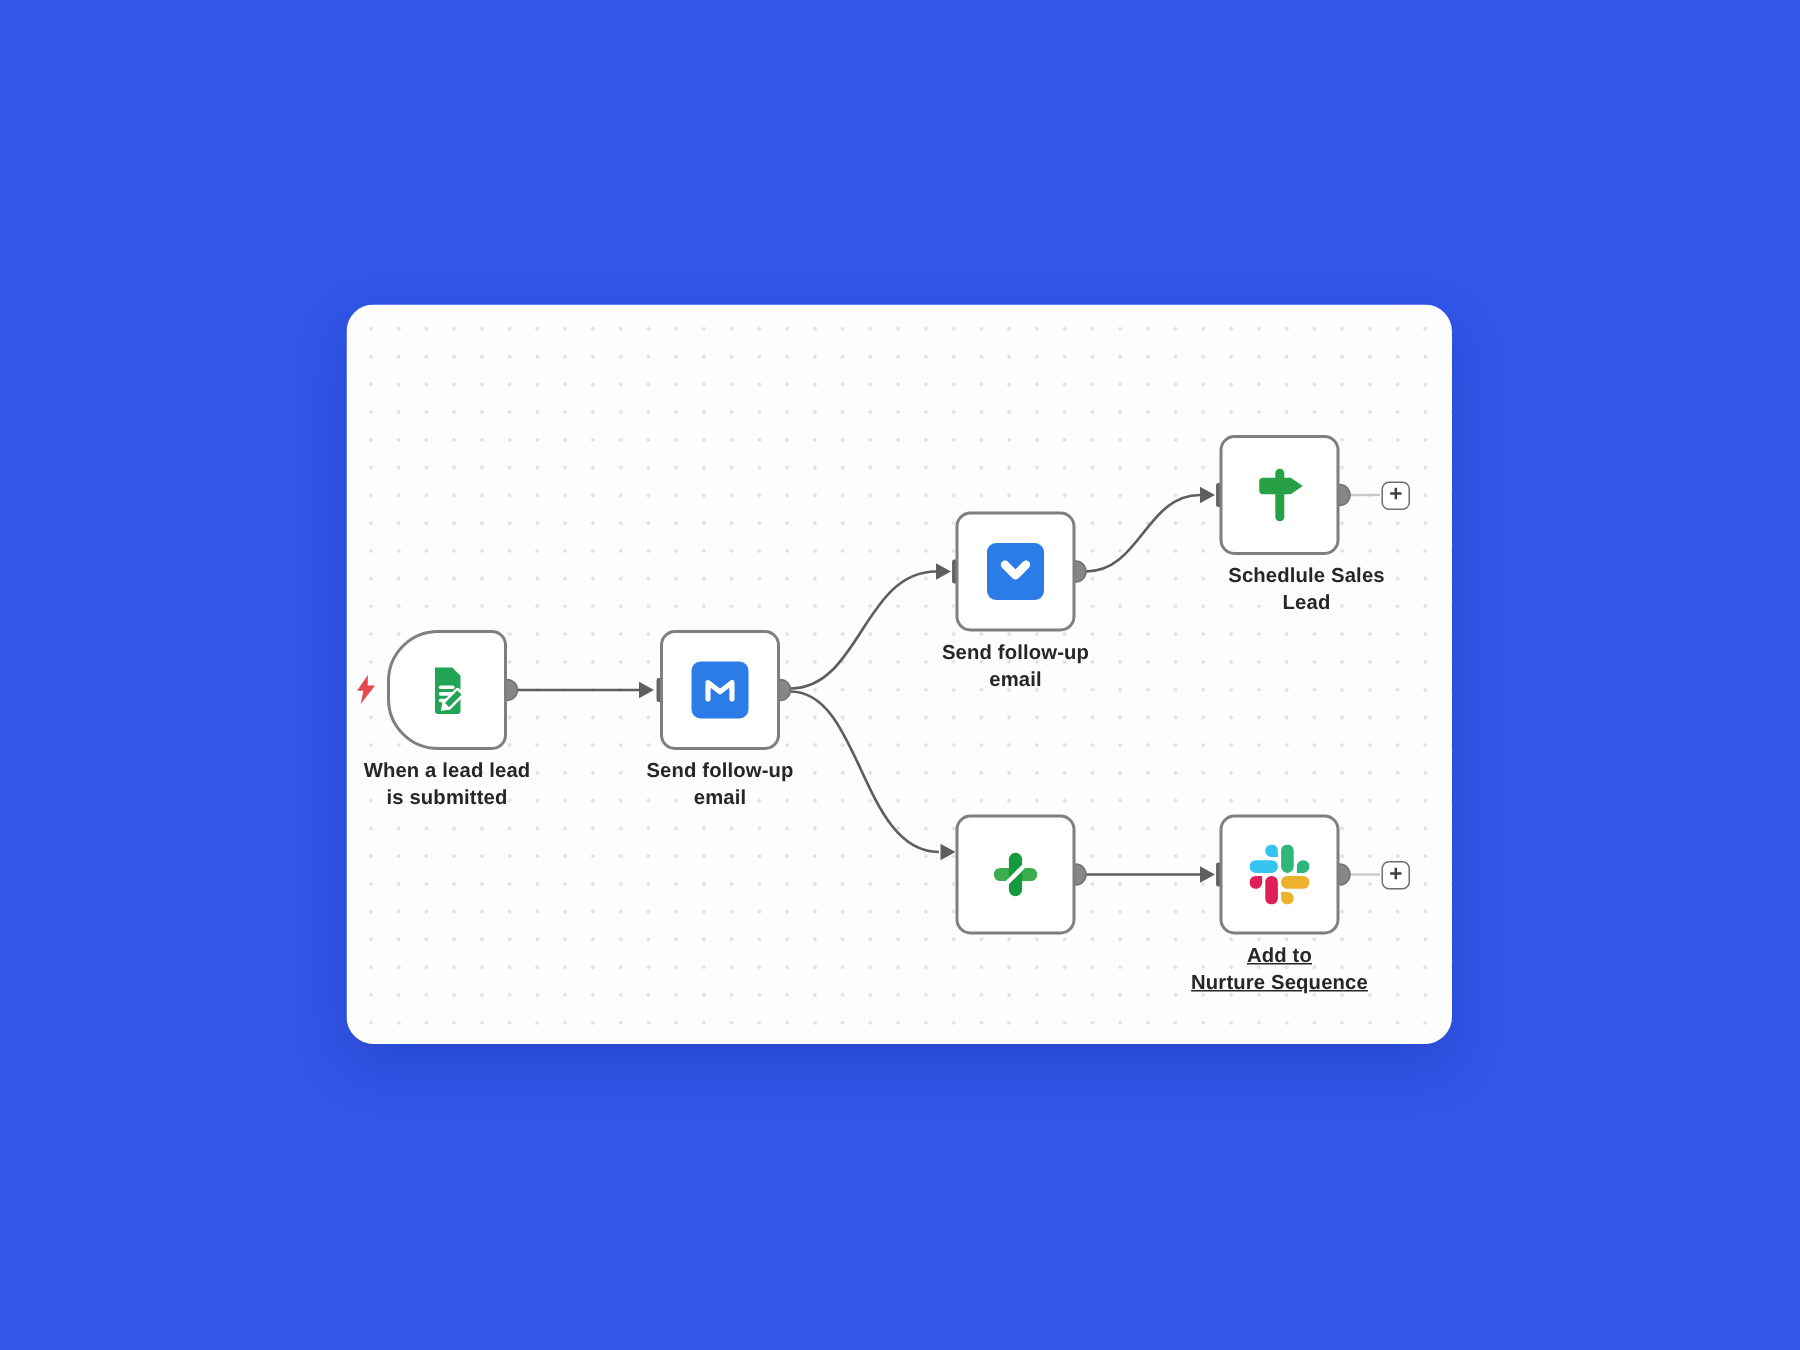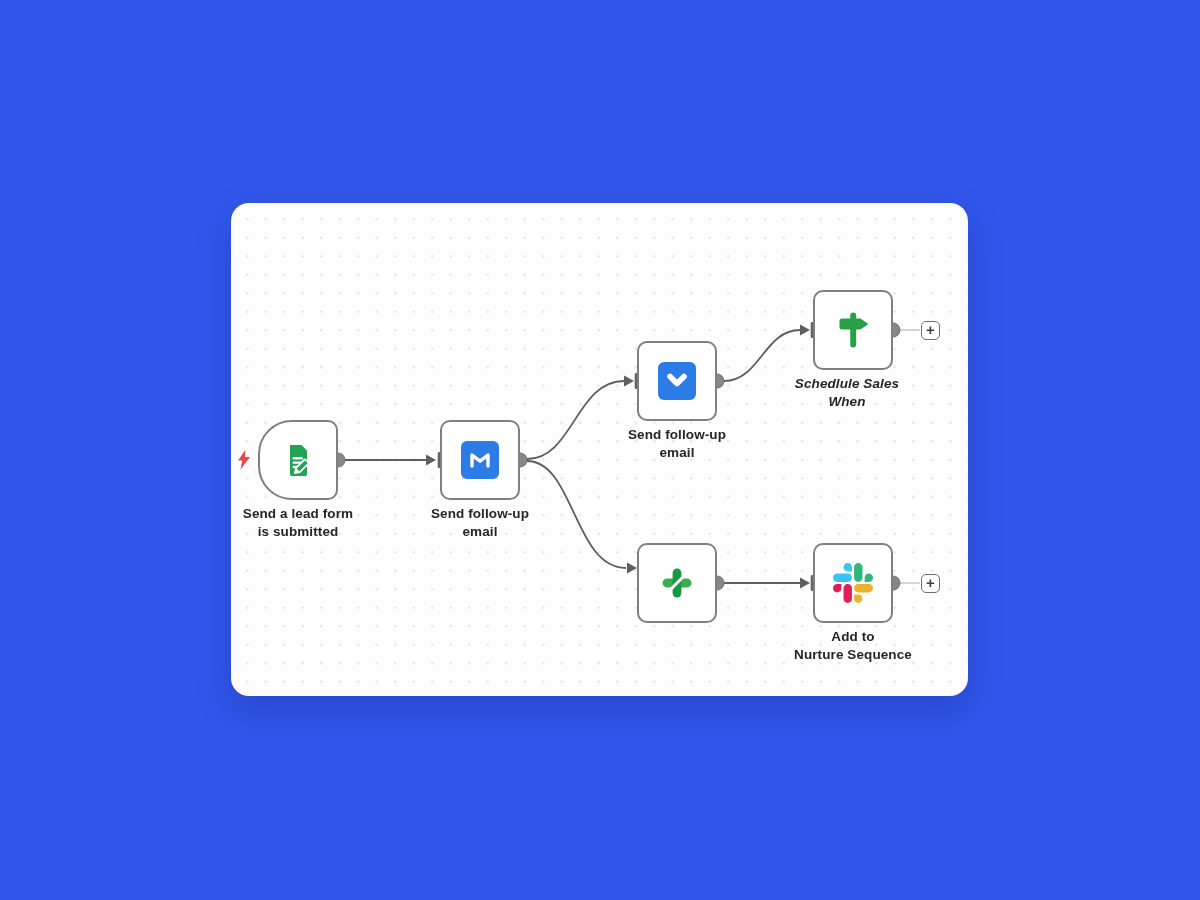--- a/index.html
+++ b/index.html
@@ -100,21 +100,21 @@
         <rect x="16.5" y="23.4" width="10.5" height="2.4" rx="1.2" fill="#fff"></rect>
         <rect x="16.5" y="27.8" width="10.5" height="2.4" rx="1.2" fill="#fff"></rect>
         <g transform="rotate(-45 26 28)">
           <rect x="19.5" y="25.2" width="13.5" height="5.6" rx="1" fill="#22A455" stroke="#fff" stroke-width="1.7"></rect>
           <path d="M19.5 25.2 L15.5 28 L19.5 30.8 Z" fill="#fff" stroke="#fff" stroke-width="1"></path>
         </g>
       </svg>
     </span>
   </div>
   <div class="nlabel" style="left:208px;top:505px;">
-    <div>Send a lead form</div>
+    <div>When a lead lead</div>
     <div>is submitted</div>
   </div>
 
   <div class="node" style="left:440px;top:420px;">
     <span class="iconwrap">
       <svg width="40" height="40" viewBox="0 0 40 40">
         <rect x="1" y="1" width="38" height="38" rx="6" fill="#2C7CE8"></rect>
         <path d="M12 26 V15 L20 21.2 L28 15 V26" stroke="#fff" stroke-width="3.4" fill="none" stroke-linecap="round" stroke-linejoin="round"></path>
       </svg>
     </span>
@@ -138,23 +138,23 @@
   </div>
 
   <div class="node" style="left:813px;top:290px;">
     <span class="iconwrap">
       <svg width="46" height="46" viewBox="0 0 46 46">
         <rect x="20.2" y="5.5" width="6" height="35" rx="3" fill="#28A046"></rect>
         <path d="M12 11.5 H30.5 L38.5 17 L30.5 22.5 H12 Q9.5 22.5 9.5 20 V14 Q9.5 11.5 12 11.5 Z" fill="#28A046"></path>
       </svg>
     </span>
   </div>
-  <div class="nlabel" style="left:757px;top:375px;font-style:italic;">
+  <div class="nlabel" style="left:781px;top:375px;">
     <div>Schedlule Sales</div>
-    <div>When</div>
+    <div>Lead</div>
   </div>
   <div class="plusbtn" style="left:921px;top:320.5px;">
     <span>+</span>
   </div>
 
   <div class="node" style="left:637px;top:543px;">
     <span class="iconwrap">
       <svg width="44" height="44" viewBox="0 0 44 44">
         <rect x="7.5" y="17.6" width="29" height="8.8" rx="4.4" fill="#3BAD4E"></rect>
         <rect x="17.6" y="7.5" width="8.8" height="29" rx="4.4" fill="#17993F"></rect>
@@ -170,20 +170,20 @@
         <path d="M32.3 77.6c0-7.1 5.8-12.9 12.9-12.9s12.9 5.8 12.9 12.9v32.3c0 7.1-5.8 12.9-12.9 12.9s-12.9-5.8-12.9-12.9V77.6z" fill="#E01E5A"></path>
         <path d="M45.2 25.8c-7.1 0-12.9-5.8-12.9-12.9S38.1 0 45.2 0s12.9 5.8 12.9 12.9v12.9H45.2z" fill="#36C5F0"></path>
         <path d="M45.2 32.3c7.1 0 12.9 5.8 12.9 12.9s-5.8 12.9-12.9 12.9H12.9C5.8 58.1 0 52.3 0 45.2s5.8-12.9 12.9-12.9h32.3z" fill="#36C5F0"></path>
         <path d="M97 45.2c0-7.1 5.8-12.9 12.9-12.9s12.9 5.8 12.9 12.9-5.8 12.9-12.9 12.9H97V45.2z" fill="#2EB67D"></path>
         <path d="M90.5 45.2c0 7.1-5.8 12.9-12.9 12.9s-12.9-5.8-12.9-12.9V12.9C64.7 5.8 70.5 0 77.6 0s12.9 5.8 12.9 12.9v32.3z" fill="#2EB67D"></path>
         <path d="M77.6 97c7.1 0 12.9 5.8 12.9 12.9s-5.8 12.9-12.9 12.9-12.9-5.8-12.9-12.9V97h12.9z" fill="#ECB22E"></path>
         <path d="M77.6 90.5c-7.1 0-12.9-5.8-12.9-12.9s5.8-12.9 12.9-12.9h32.3c7.1 0 12.9 5.8 12.9 12.9s-5.8 12.9-12.9 12.9H77.6z" fill="#ECB22E"></path>
       </svg>
     </span>
   </div>
-  <div class="nlabel" style="left:763px;top:628px;">
+  <div class="nlabel" style="left:763px;top:628px;text-decoration:underline;">
     <div>Add to</div>
     <div>Nurture Sequence</div>
   </div>
   <div class="plusbtn" style="left:921px;top:573.5px;">
     <span>+</span>
   </div>
 </div>
 
 </body></html>

